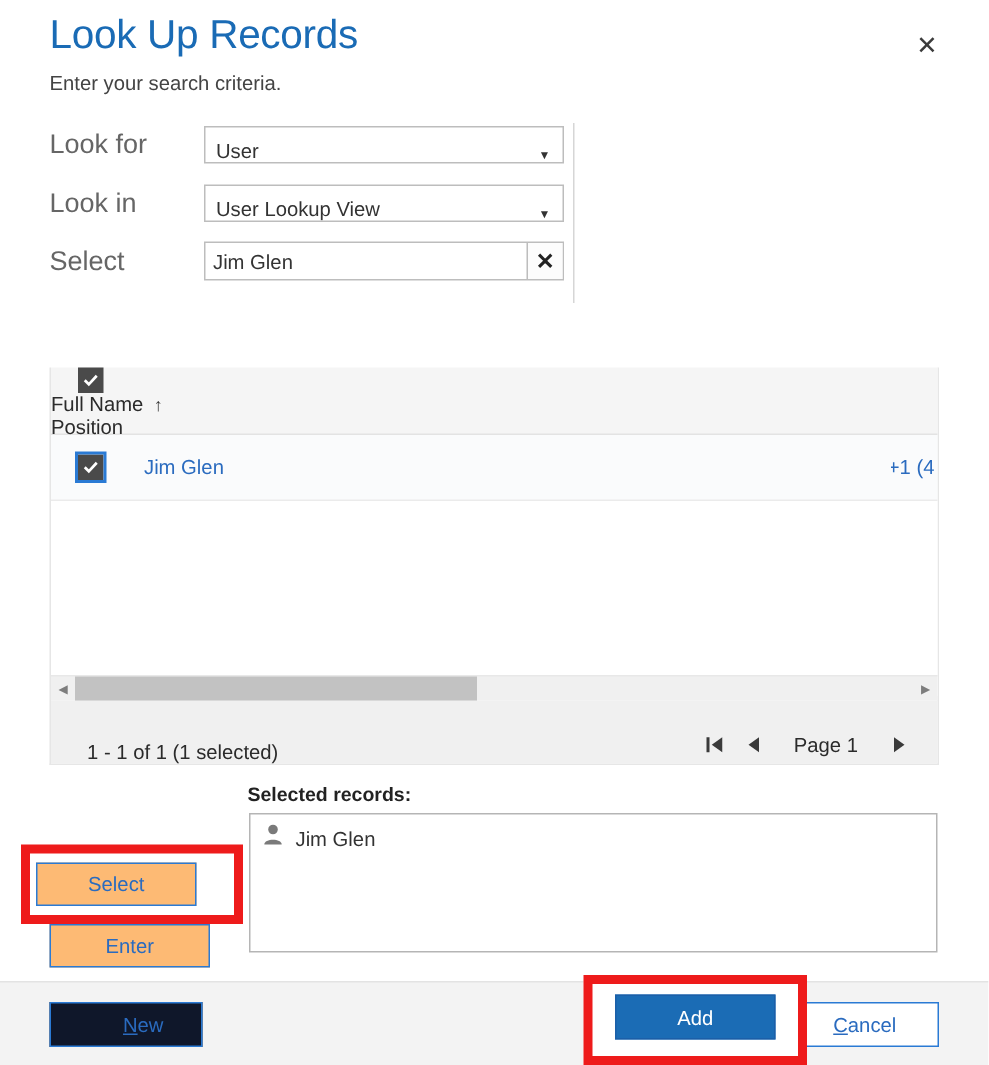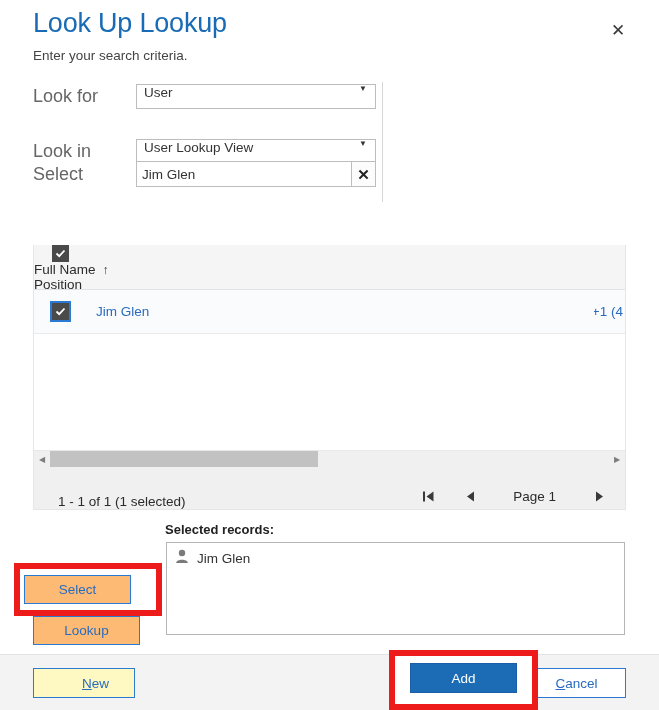--- a/index.html
+++ b/index.html
@@ -50,36 +50,36 @@
     left: 33px;
     top: 48px;
     font-size: 13.5px;
     color: #444;
   }
 
   
   .form-area { position: absolute; left: 0; top: 78px; width: 659px; height: 120px; }
   .form-row { position: absolute; left: 33px; width: 350px; height: 28px; display: flex; align-items: center; }
   .row1 { top: 4px; }
-  .row2 { top: 43px; margin-top: 16px; }
+  .row2 { top: 43px; }
   .row3 { top: 82px; }
   .form-label {
     width: 103px;
     font-size: 18px;
     color: #666;
     flex: none;
   }
   .select-box {
     position: relative;
     width: 240px;
     height: 25px;
     border: 1px solid #bdbdbd;
     background: #fff;
     display: flex;
-    align-items: flex-start;
+    align-items: flex-end;
     cursor: pointer;
   }
   .select-value {
     font-size: 13.5px;
     color: #333;
     padding-left: 7px;
     flex: 1;
     white-space: nowrap;
     overflow: hidden;
   }
@@ -218,21 +218,21 @@
   .grid-footer {
     position: absolute;
     left: 0; right: 0; bottom: 0;
     height: 42px;
     background: #f0f0f0;
     display: flex;
     align-items: flex-end;
     padding: 0 13px 0 24px;
   }
   .rec-count { font-size: 13.5px; color: #2b2b2b; flex: 1; }
-  .pager { display: flex; align-items: center; gap: 16px; }
+  .pager { display: flex; align-items: center; gap: 0px; }
   .pg-btn {
     width: 26px; height: 26px;
     display: flex; align-items: center; justify-content: center;
     color: #3a3a3a; cursor: pointer; background: none; border: none;
   }
   .pg-label { font-size: 13.5px; color: #2b2b2b; padding: 0 14px; }
 
   
   .sel-label {
     position: absolute;
@@ -278,37 +278,37 @@
     background: #f3f3f3;
     border-top: 1px solid #e3e3e3;
   }
   .btn {
     position: absolute;
     height: 30px;
     font-size: 13.5px;
     cursor: pointer;
     font-family: "Liberation Sans", sans-serif;
   }
-  .btn-new { left: 33px; top: 13px; width: 102px; border: 1.5px solid #2a7ad4; background: #fef9c3; color: #2a6bbf; padding-left: 23px; }
+  .btn-new { left: 33px; top: 13px; width: 102px; border: 1.5px solid #2a7ad4; background: #0f172a; color: #2a6bbf; padding-left: 23px; }
   .btn-add { left: 410px; top: 13px; width: 107px; border: 1px solid #1b5fa8; background: #1b6cb5; color: #fff; }
   .btn-cancel { left: 527px; top: 13px; width: 99px; border: 1.5px solid #2a7ad4; background: #fff; color: #2a6bbf; }
   .akey { text-decoration: underline; }
 
   
   .redbox { position: absolute; border: 6px solid #ee1b1b; background: #fff; }
   .redbox-select { left: 14px; top: 563px; width: 148px; height: 53px; }
   .redbox-add { left: 389px; top: 650px; width: 149px; height: 60px; }
   .redbox-inner { position: absolute; z-index: 5; }
 </style>
 </head>
 <body>
 
 <div class="dialog">
 
-  <div class="title">Look Up Lookup</div>
+  <div class="title">Look Up Records</div>
   <button class="close-btn">✕</button>
   <div class="subtitle">Enter your search criteria.</div>
 
   <div class="form-area">
 
     <div class="form-row row1">
       <span class="form-label">Look for</span>
       <div class="select-box">
         <span class="select-value">User</span>
         <span class="caret">▼</span>
@@ -412,21 +412,21 @@
           <circle cx="7" cy="4" r="3.2" fill="#7a7a7a"></circle>
           <path d="M1.2 14 C1.2 9.8 12.8 9.8 12.8 14 Z" fill="#7a7a7a"></path>
         </svg>
       </span>
       <span class="sel-item-name">Jim Glen</span>
     </div>
   </div>
 
   <div class="side-btns">
     <button class="side-btn">Select</button>
-    <button class="side-btn">Lookup</button>
+    <button class="side-btn">Enter</button>
   </div>
 
   <div class="redbox redbox-select"></div>
   <div class="redbox-inner" style="left:24px; top:575px;">
     <button class="side-btn">Select</button>
   </div>
 
   <div class="footer">
     <button class="btn btn-new"><span class="akey">N</span><span>ew</span></button>
     <button class="btn btn-add">Add</button>

